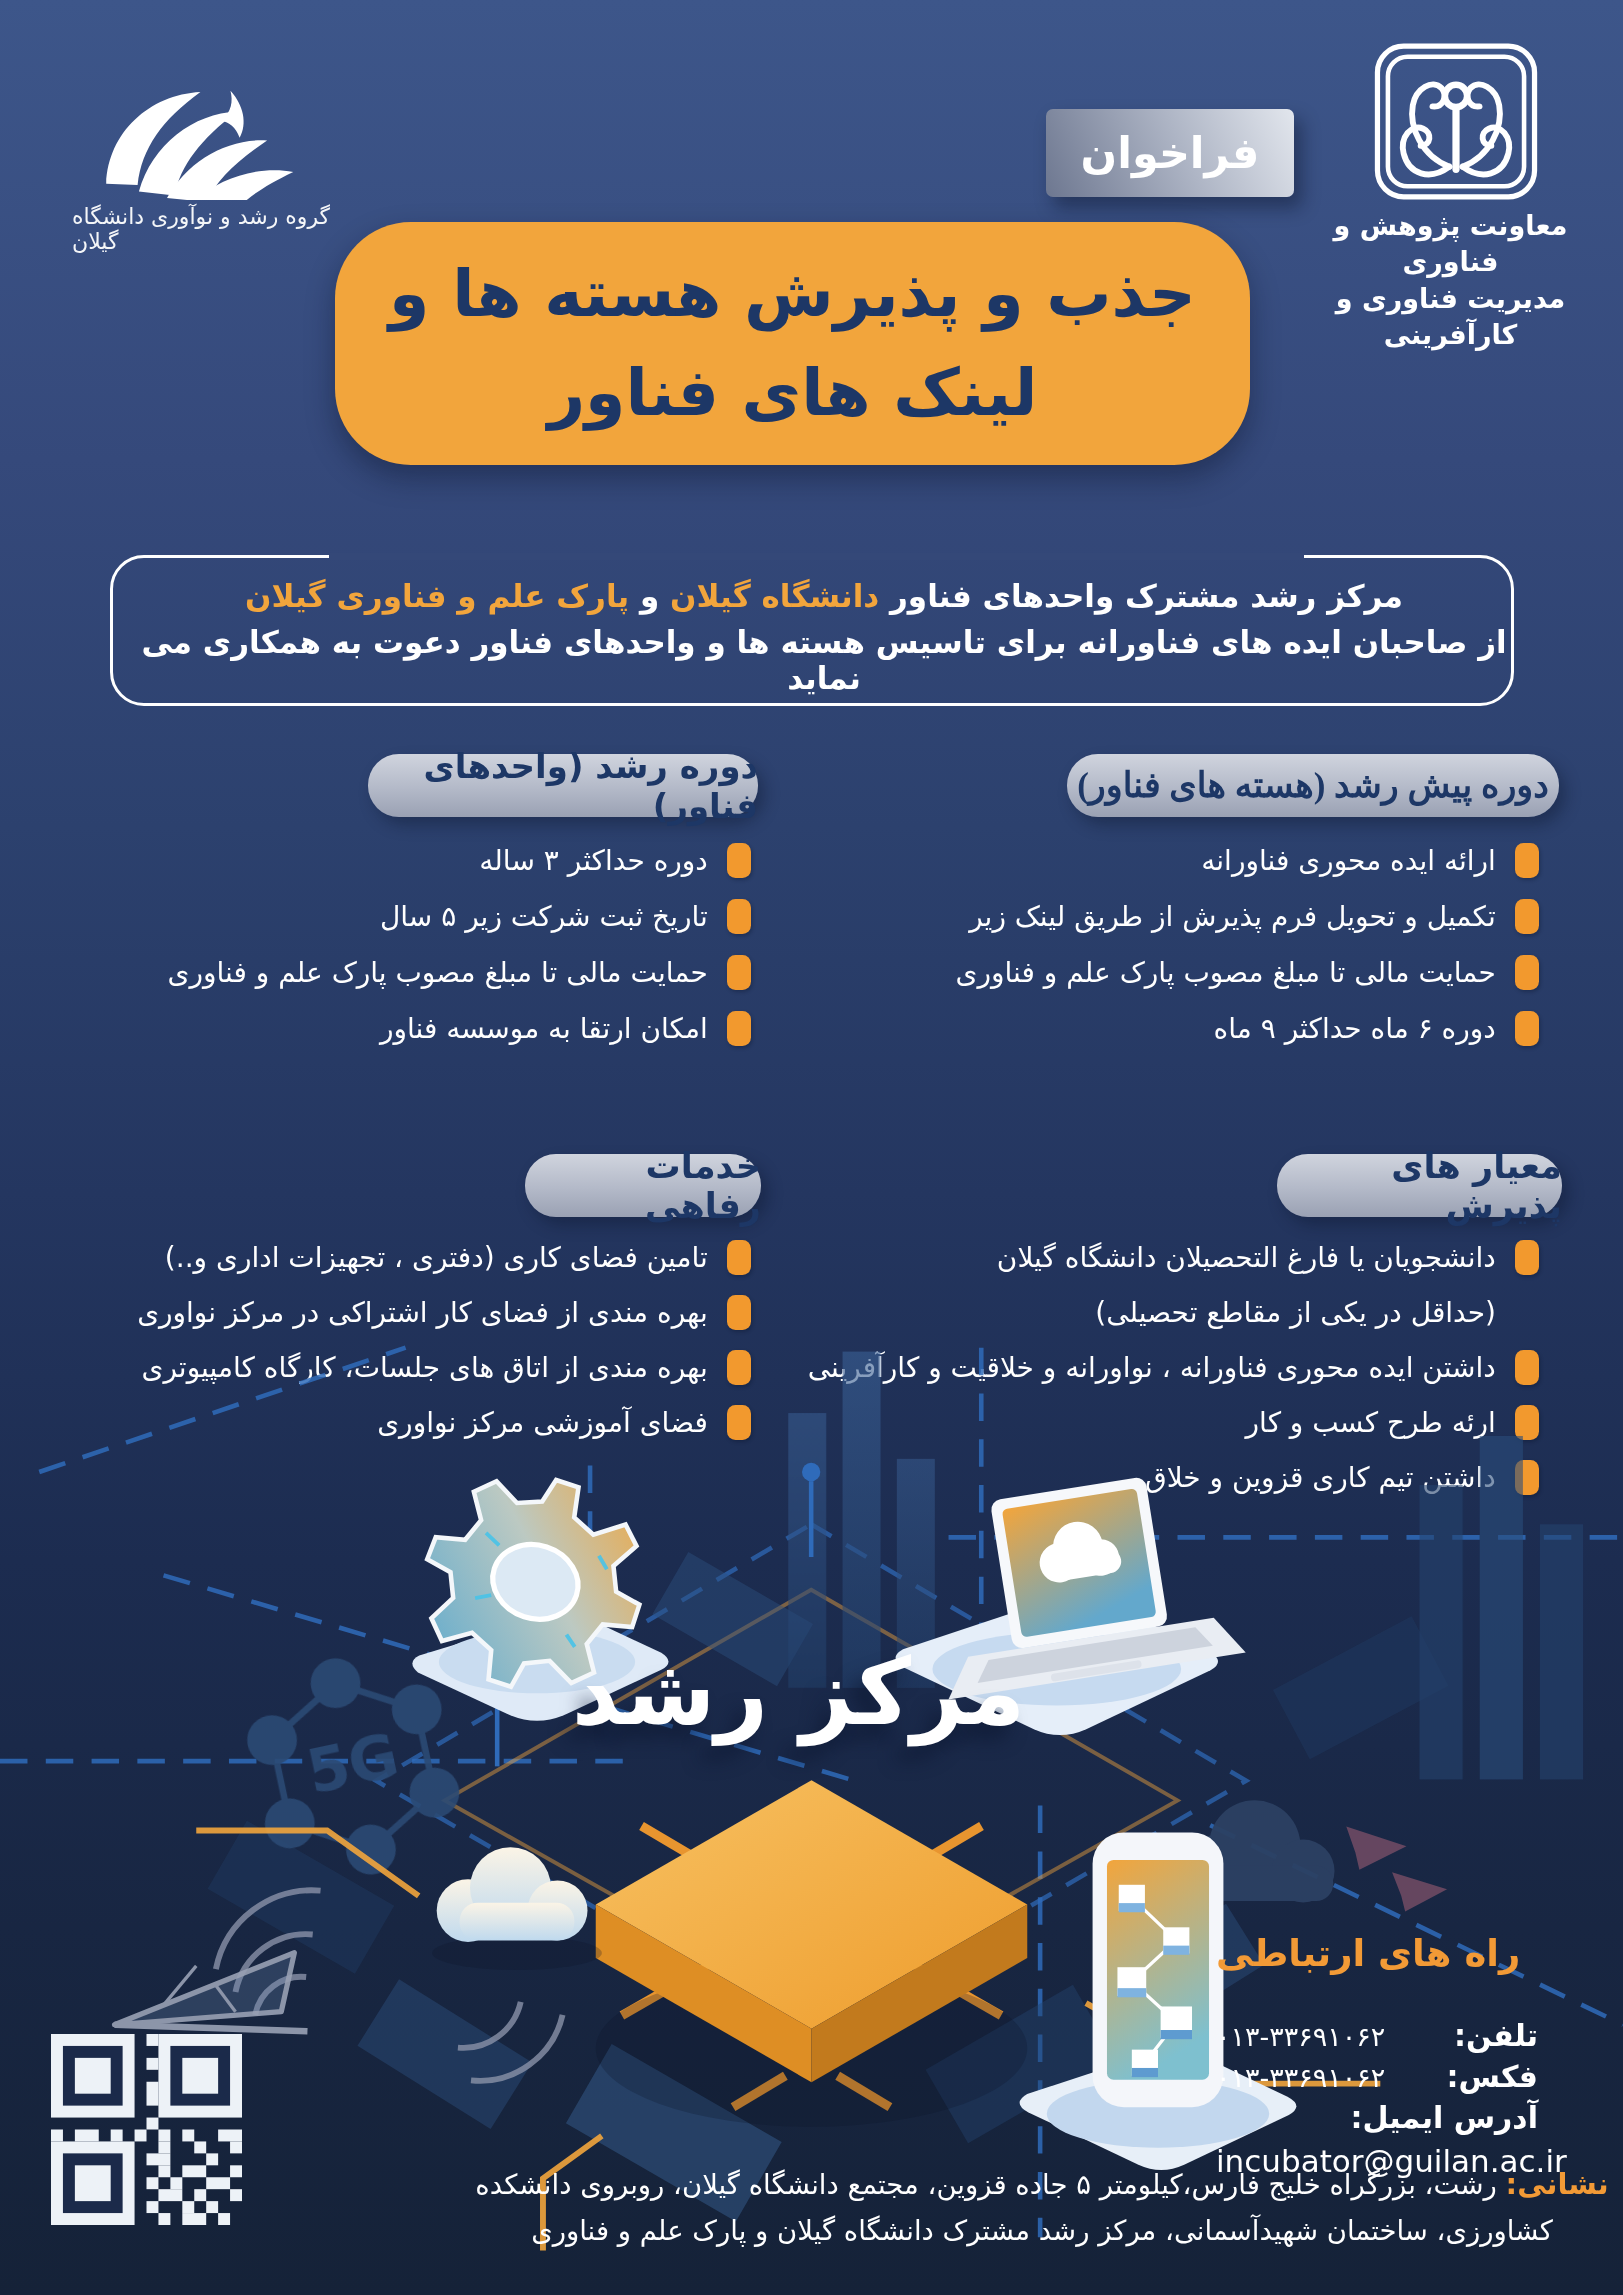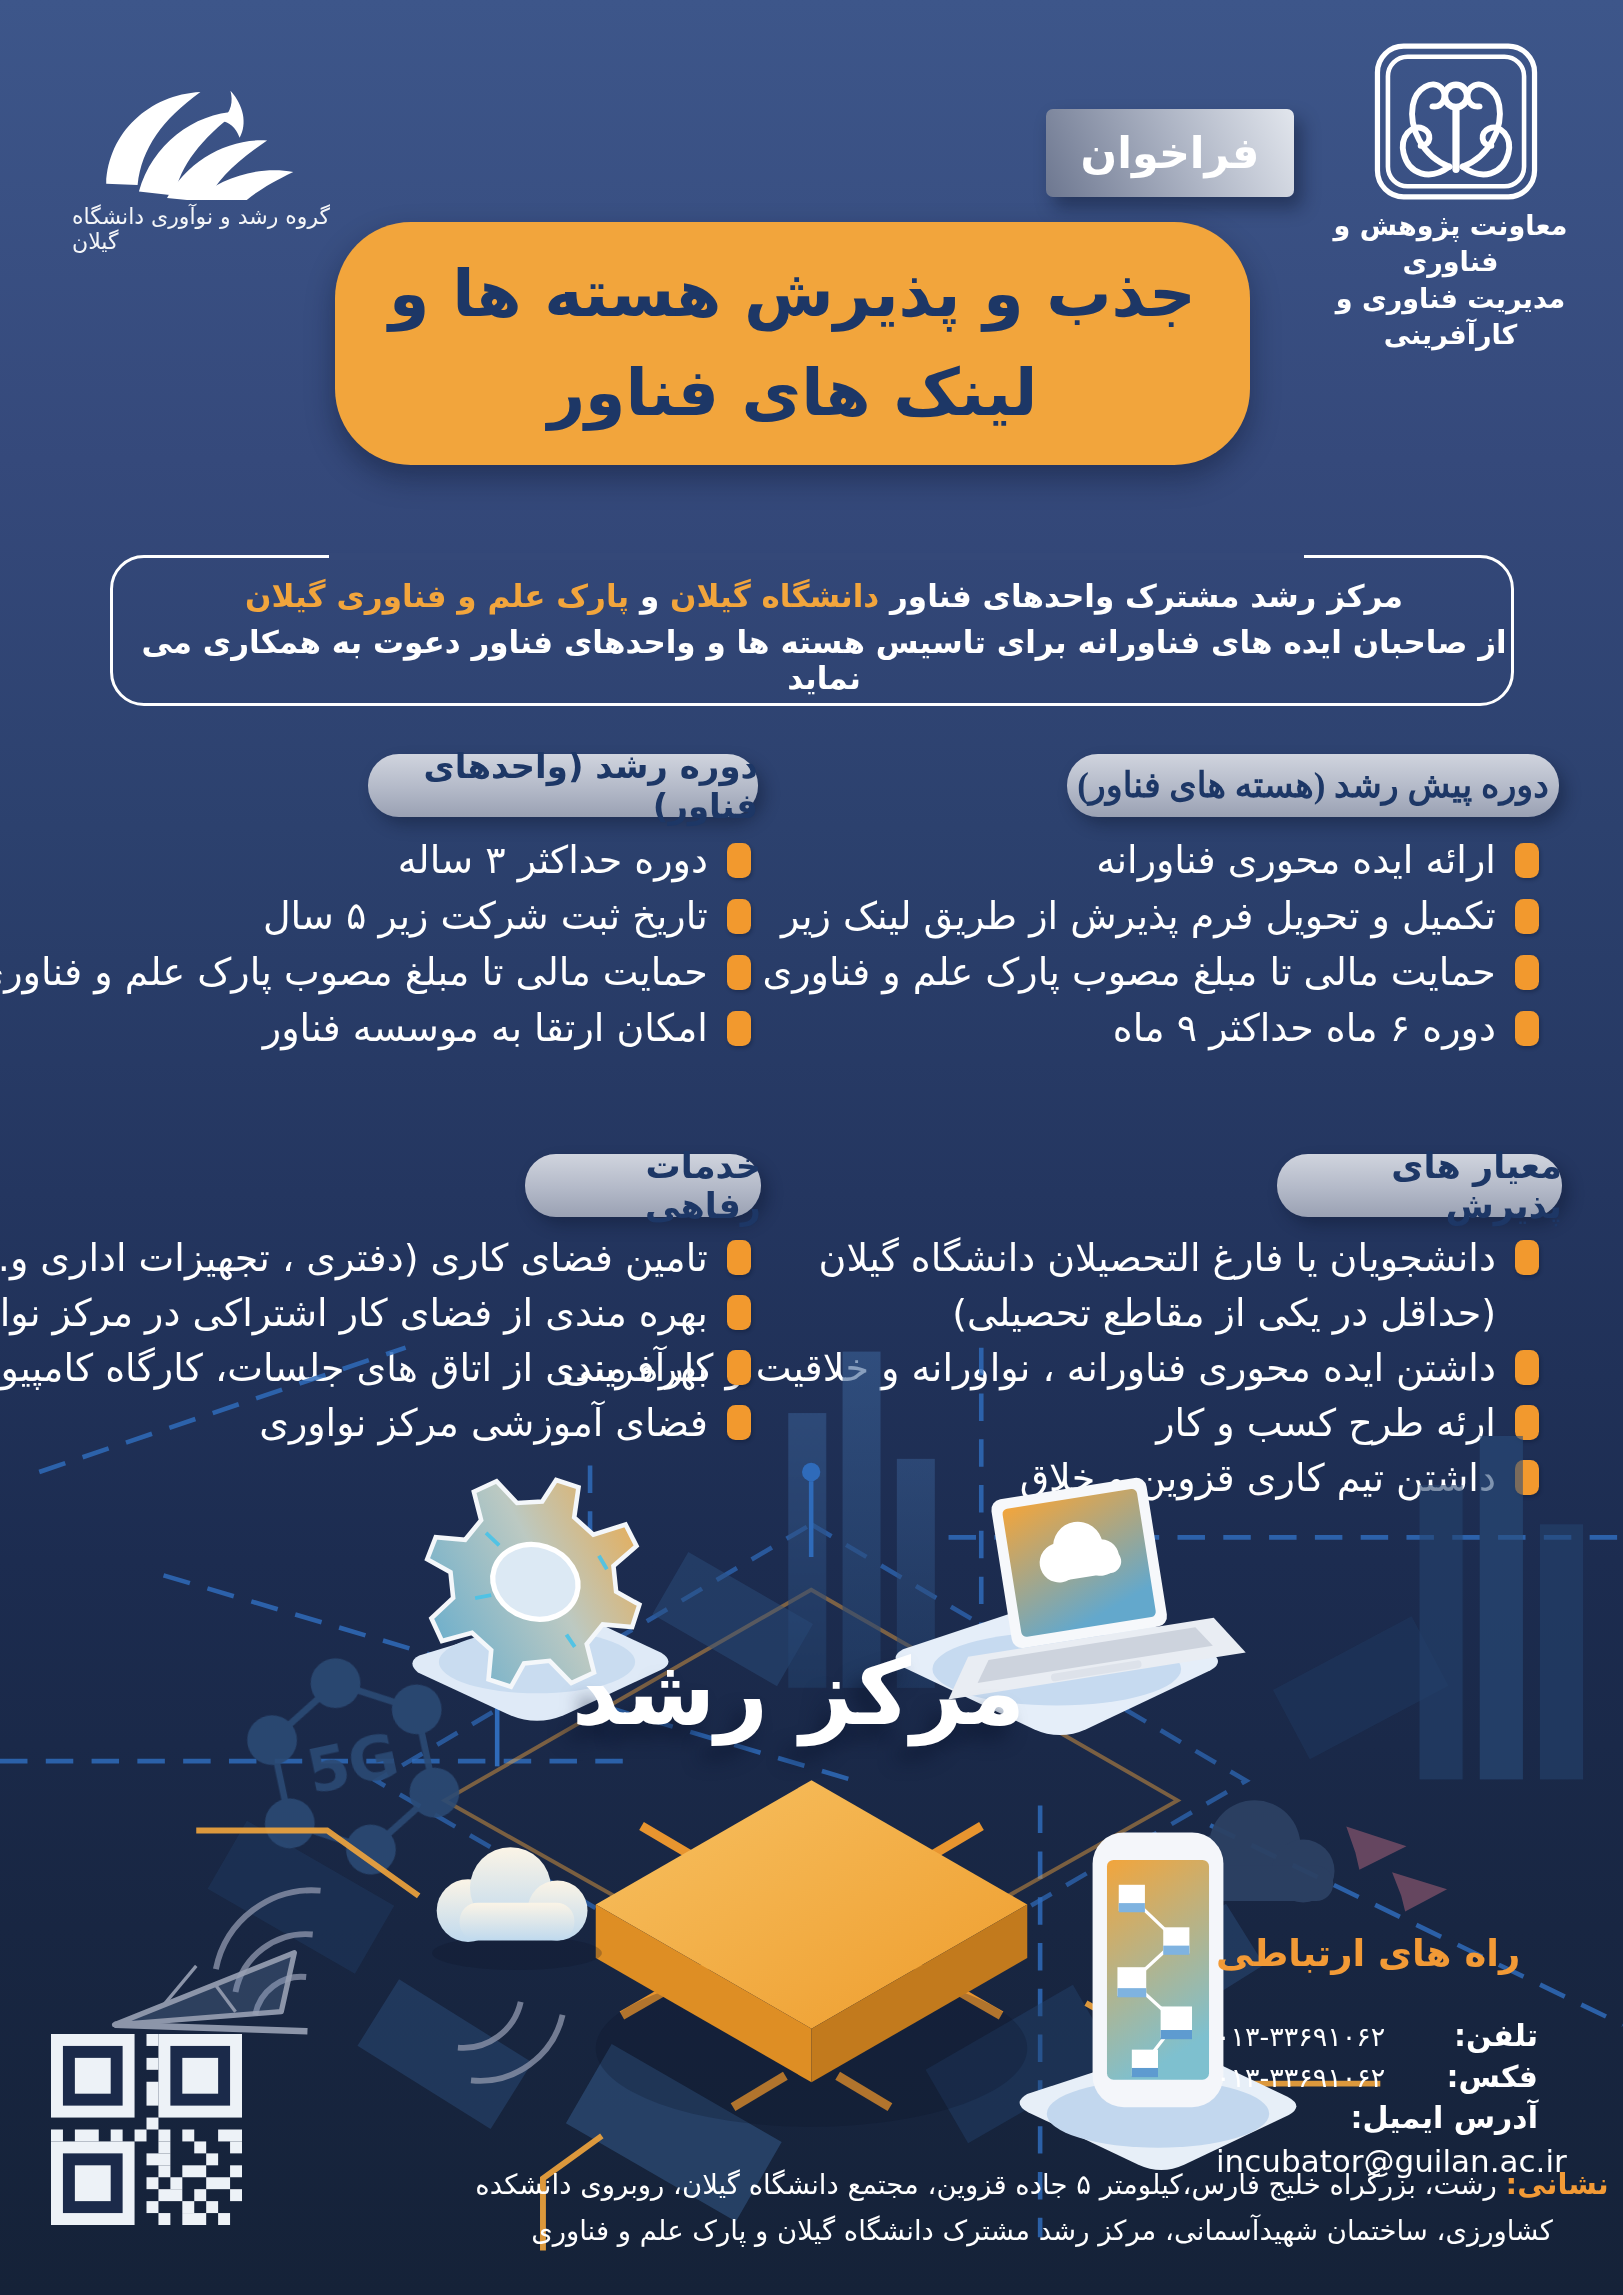--- a/index.html
+++ b/index.html
@@ -52,21 +52,21 @@
   #pill-pre{left:1067px;top:754px;width:492px;font-family:Liberation Serif, serif;}
   #pill-growth{left:368px;top:754px;width:390px;font-size:34px;}
   #pill-criteria{left:1277px;top:1154px;width:285px;}
   #pill-services{left:525px;top:1154px;width:236px;}
 
   
   .list{position:absolute;display:flex;flex-direction:column;}
   .li{display:flex;align-items:center;gap:19.6px;height:56px;}
   .list2 .li{height:55px;}
   .bullet{width:23.6px;height:35px;border-radius:8.5px;background:#F2992E;flex:none;box-shadow:1.3px 2px 3.9px rgba(8,16,36,.3);}
-  .li-text{font-size:38px;color:#fff;white-space:nowrap;}
+  .li-text{font-size:28px;color:#fff;white-space:nowrap;}
   #list-pre{right:84px;top:832px;width:831px;}
   #list-growth{right:872px;top:832px;width:661px;}
   #list-criteria{right:84px;top:1230px;width:870px;}
   #list-services{right:872px;top:1230px;width:851px;}
   .link-row{height:59px;direction:ltr;justify-content:flex-start;padding-left:164px;}
   .link{color:#fff;font-size:35px;text-decoration:none;letter-spacing:0.7px;}
   .subline{padding-right:43px;}
 
   
   #center-title{

